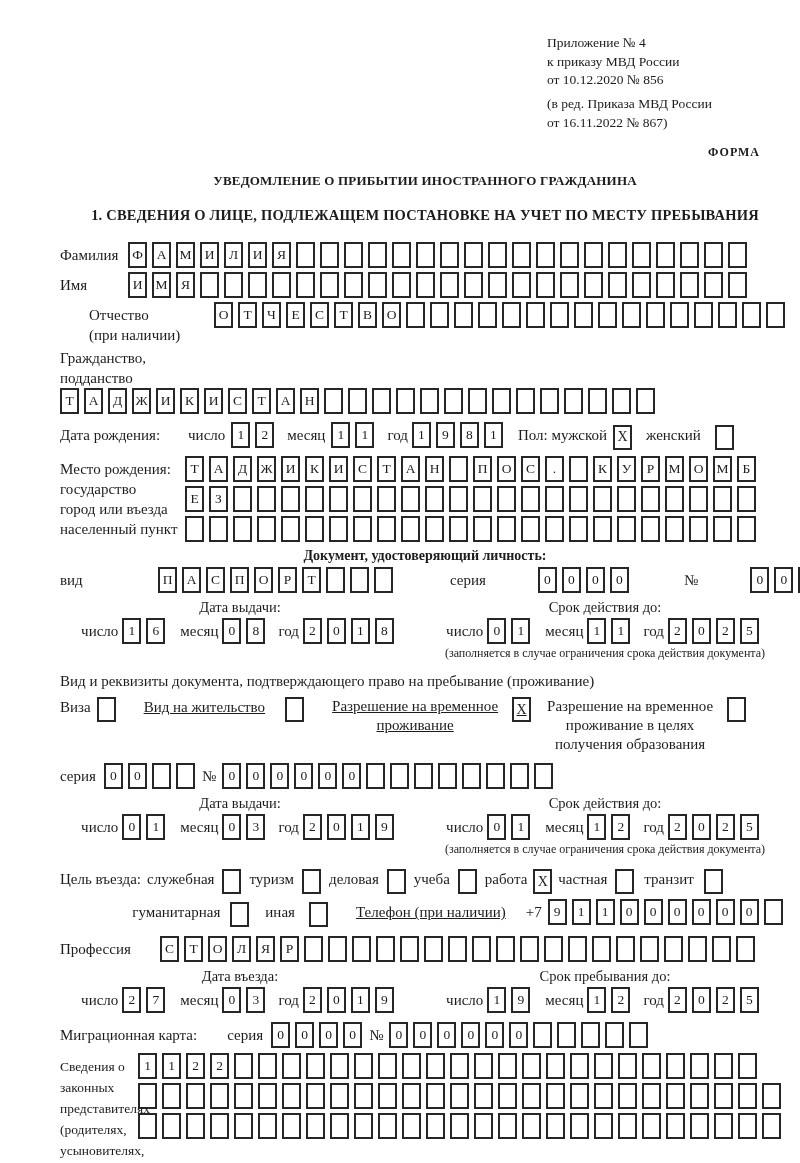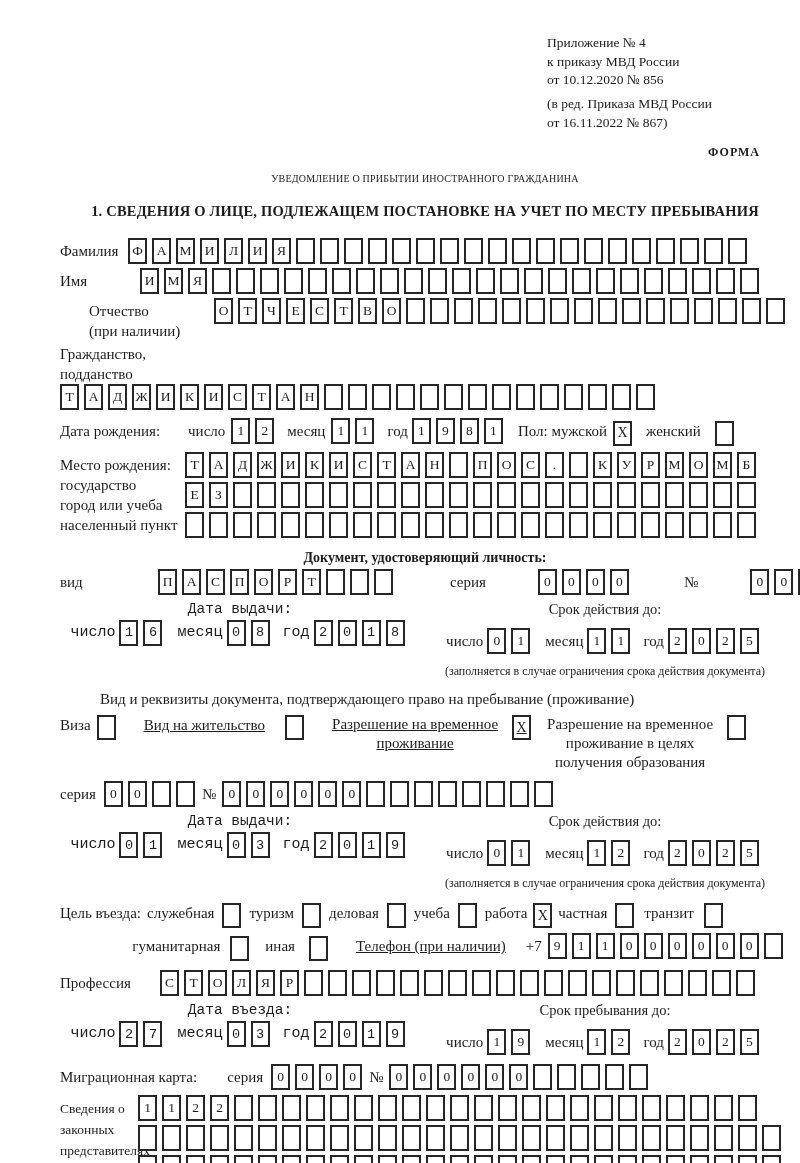--- a/index.html
+++ b/index.html
@@ -5,55 +5,55 @@
   html,body{margin:0;padding:0;}
   body{
     width:800px;height:1163px;background:#ffffff;color:#1c1c1c;
     font-family:"Liberation Serif", serif;overflow:hidden;position:relative;
   }
   .page{padding:34px 10px 0 60px;box-sizing:border-box;width:800px;}
   
   .hdr{margin-left:auto;margin-right:25px;width:218px;font-size:13.5px;line-height:1.38;}
   .hdr-amend{margin-top:5px;}
   .forma{text-align:right;font-weight:bold;font-size:12px;letter-spacing:1px;margin-top:13px;padding-right:30px;}
-  .title{text-align:center;font-weight:normal;font-size:10px;line-height:1.45;margin-top:12px;letter-spacing:0.2px;}
+  .title{text-align:center;font-weight:bold;font-size:13px;line-height:1.45;margin-top:12px;letter-spacing:0.2px;}
   .blank{display:inline-block;width:48px;border-bottom:2px solid #3a3a3a;margin-left:10px;height:12px;}
   .sec{font-weight:bold;font-size:14.5px;text-align:center;margin-top:16px;letter-spacing:0.2px;}
   
   .row{display:flex;align-items:flex-start;flex-wrap:nowrap;}
   .lbl{font-size:15px;line-height:20px;padding-top:3px;white-space:nowrap;flex:0 0 auto;}
   .lbl2{font-size:15px;line-height:20px;padding-top:3px;flex:0 0 auto;}
   .cells{display:flex;flex-wrap:nowrap;flex:0 0 auto;}
   .cell{flex:0 0 auto;width:15px;height:22px;border:2px solid #262626;margin-right:5px;
         display:flex;align-items:center;justify-content:center;font-size:13.5px;background:#fff;}
   .chk{flex:0 0 auto;width:15px;height:21px;border:2px solid #262626;display:inline-flex;
        align-items:center;justify-content:center;font-size:14px;margin-top:3px;}
   .colcells{display:flex;flex-direction:column;flex:0 0 auto;}
   .mb4{margin-bottom:4px;}
   .w50{width:50px;}.w68{width:68px;}.w78{width:78px;}.w100{width:100px;}.w125{width:125px;}
   .ml2{margin-left:2px;}.ml4{margin-left:4px;}.ml6{margin-left:6px;}.ml8{margin-left:8px;}
   .ml10{margin-left:10px;}.ml14{margin-left:14px;}.ml16{margin-left:16px;}.ml20{margin-left:20px;}
   .ml24{margin-left:28px;text-decoration:underline;}.ml28{margin-left:28px;}.ml30{margin-left:30px;}.ml70{margin-left:70px;}
   
   .r-surname{margin-top:18px;}
-  .r-name{margin-top:4px;gap:12px;}
+  .r-name{margin-top:4px;}
   .r-patr{margin-top:4px;justify-content:flex-end;}
   .r-cit{margin-top:0px;flex-direction:column;}
   .r-birth{margin-top:8px;}
   .r-place{margin-top:6px;}
-  .doc-head{margin-top:12px;text-align:center;font-weight:bold;font-size:14px;}
+  .doc-head{margin-top:6px;text-align:center;font-weight:bold;font-size:14px;}
   .r-vid{margin-top:3px;gap:48px;}
   .date-block{display:flex;margin-top:6px;align-items:flex-start;}
   .dcol{display:flex;flex-direction:column;align-items:center;}
-  .dleft{width:360px;flex:0 0 auto;font-family:Liberation Mono, monospace;}
-  .dright{flex:1;gap:8px;}
+  .dleft{width:360px;flex:0 0 auto;}
+  .dright{flex:1;}
   .date-head{font-size:14.5px;line-height:17px;}
   .date-sub{display:flex;align-items:flex-start;margin-top:2px;}
   .note{font-size:12px;line-height:15px;margin-top:2px;text-align:center;}
-  .res-lines{margin-top:9px;font-size:15px;line-height:1.5;margin-left:40px;}
+  .res-lines{margin-top:9px;font-size:15px;line-height:1.5;}
   .r-visa{margin-top:2px;}
   .opt{display:flex;align-items:flex-start;flex:0 0 auto;}
   .opt-lines{text-align:center;font-size:15px;line-height:19px;padding-top:3px;}
   .r-series{margin-top:9px;}
   .r-purpose{margin-top:9px;}
   .r-purpose2{margin-top:5px;justify-content:center;}
   .r-prof{margin-top:9px;}
   .r-migr{margin-top:9px;}
   .r-legal{margin-top:5px;}
   .legal-lbl{font-size:13.5px;line-height:21px;}
@@ -232,21 +232,21 @@
     <span class="lbl ml10">Пол: мужской</span>
     <span class="chk ml6">X</span>
     <span class="lbl ml14">женский</span>
     <span class="chk ml14"></span>
   </div>
 
   <div class="row r-place">
     <div class="lbl2 w125">
       <div>Место рождения:</div>
       <div>государство</div>
-      <div>город или учеба</div>
+      <div>город или въезда</div>
       <div>населенный пункт</div>
     </div>
     <div class="colcells">
       <div class="cells mb4">
           <span class="cell">Т</span>
           <span class="cell">А</span>
           <span class="cell">Д</span>
           <span class="cell">Ж</span>
           <span class="cell">И</span>
           <span class="cell">К</span>

